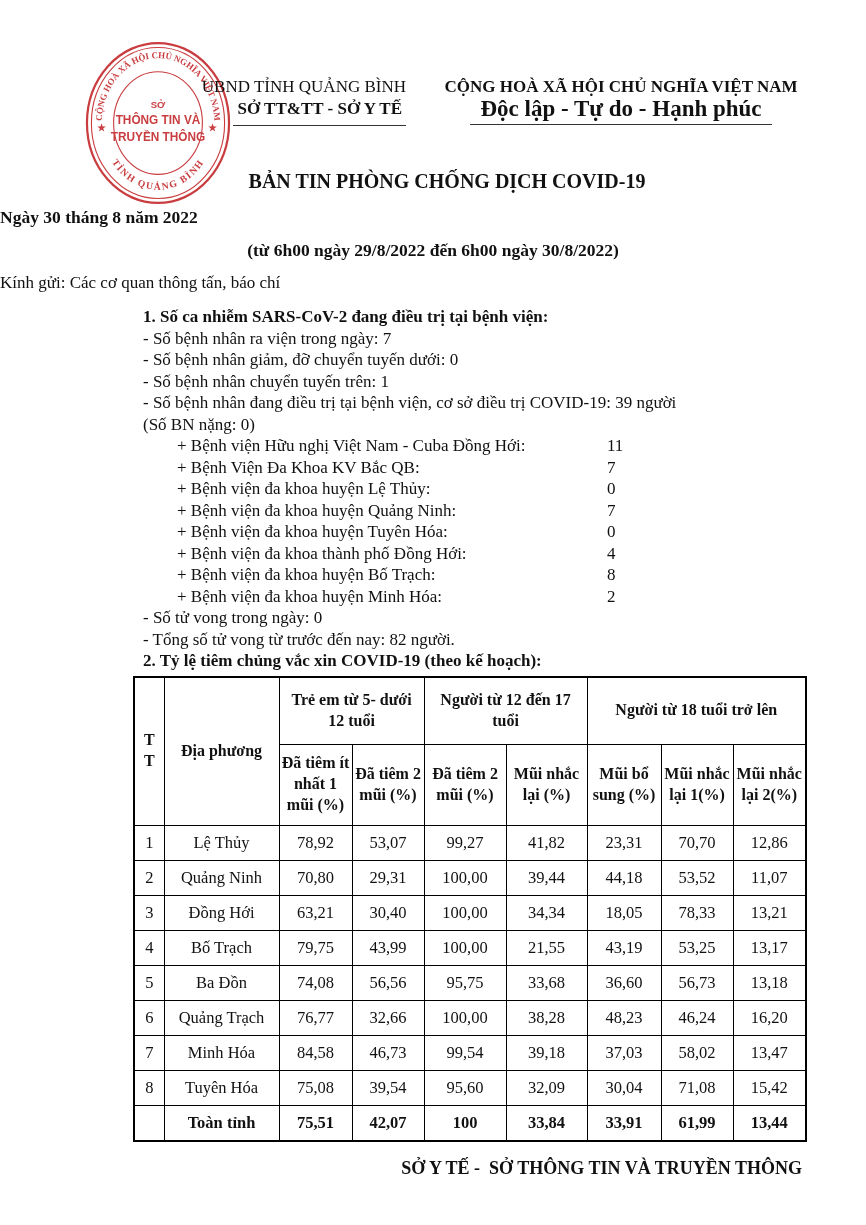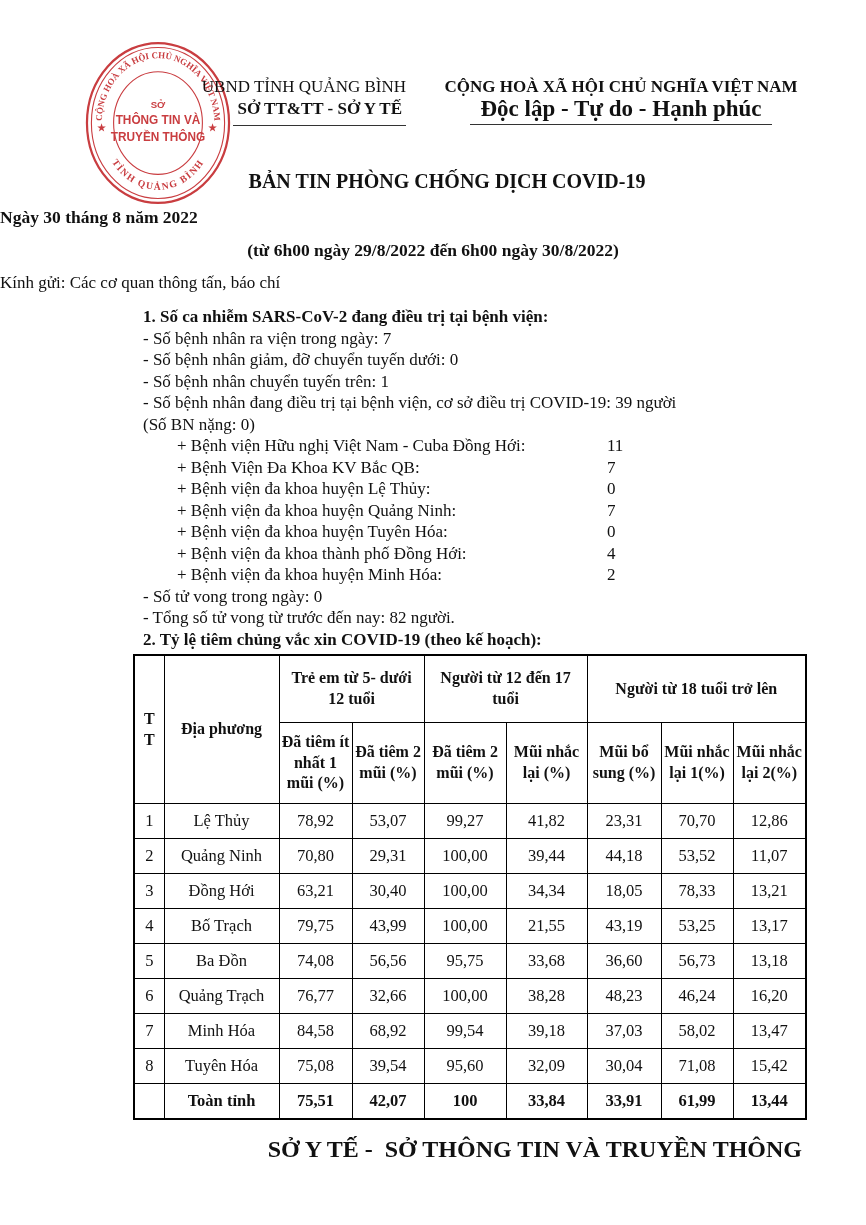--- a/index.html
+++ b/index.html
@@ -38,21 +38,21 @@
   table.vax th,table.vax td{border:1px solid #000;text-align:center;vertical-align:middle;}
   table.vax th{font-weight:bold;font-size:16px;line-height:1.3;padding:2px 2px;}
   .th-tt{font-size:17px;}
   .th-dp{font-size:17px;}
   .th-group{height:62px;}
   .th-sub{height:76px;}
   table.vax td{font-size:16.5px;height:34px;padding:0 2px;}
   td.td-name{text-align:left;padding-left:9px;}
   tr.total-row td{font-weight:bold;}
   
-  .footer{margin-top:16px;text-align:right;padding-right:64px;font-weight:bold;font-size:24px;white-space:pre-wrap;padding-left:45px;}
+  .footer{margin-top:16px;text-align:right;padding-right:64px;font-weight:bold;font-size:18px;white-space:pre-wrap;padding-left:45px;}
 </style>
 </head>
 <body>
 
 <div class="page">
 
   <svg class="stamp" viewBox="0 0 200 220" preserveAspectRatio="none">
     <g fill="none" stroke="#c3272b">
       <ellipse cx="100" cy="110" rx="96" ry="106" stroke-width="3"></ellipse>
       <ellipse cx="100" cy="110" rx="90" ry="100" stroke-width="1.5"></ellipse>
@@ -119,20 +119,24 @@
         </div>
         <div class="hosp-row">
           <span class="hosp-label">+ Bệnh viện đa khoa huyện Tuyên Hóa:</span>
           <span class="hosp-value">0</span>
         </div>
         <div class="hosp-row">
           <span class="hosp-label">+ Bệnh viện đa khoa thành phố Đồng Hới:</span>
           <span class="hosp-value">4</span>
         </div>
         <div class="hosp-row">
+          <span class="hosp-label">+ Bệnh viện đa khoa huyện Bố Trạch:</span>
+          <span class="hosp-value">8</span>
+        </div>
+        <div class="hosp-row">
           <span class="hosp-label">+ Bệnh viện đa khoa huyện Minh Hóa:</span>
           <span class="hosp-value">2</span>
         </div>
       </div>
     <div>
         <div class="b-line">- Số tử vong trong ngày: 0</div>
         <div class="b-line">- Tổng số tử vong từ trước đến nay: 82 người.</div>
       </div>
     <div class="sec-heading">2. Tỷ lệ tiêm chủng vắc xin COVID-19 (theo kế hoạch):</div>
 
@@ -230,21 +234,21 @@
             <td class="td-val">100,00</td>
             <td class="td-val">38,28</td>
             <td class="td-val">48,23</td>
             <td class="td-val">46,24</td>
             <td class="td-val">16,20</td>
           </tr>
           <tr>
             <td class="td-tt">7</td>
             <td class="td-name">Minh Hóa</td>
             <td class="td-val">84,58</td>
-            <td class="td-val">68,92</td>
+            <td class="td-val">46,73</td>
             <td class="td-val">99,54</td>
             <td class="td-val">39,18</td>
             <td class="td-val">37,03</td>
             <td class="td-val">58,02</td>
             <td class="td-val">13,47</td>
           </tr>
           <tr>
             <td class="td-tt">8</td>
             <td class="td-name">Tuyên Hóa</td>
             <td class="td-val">75,08</td>

